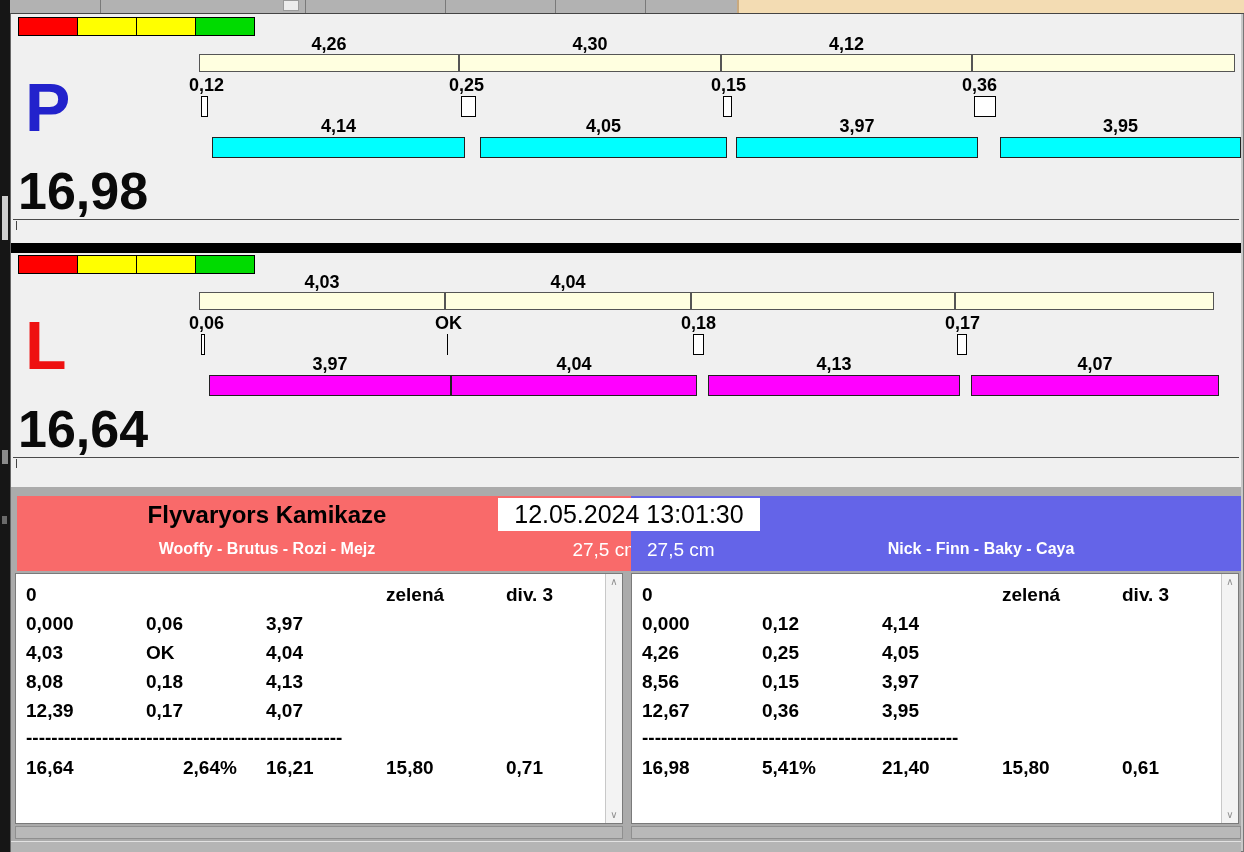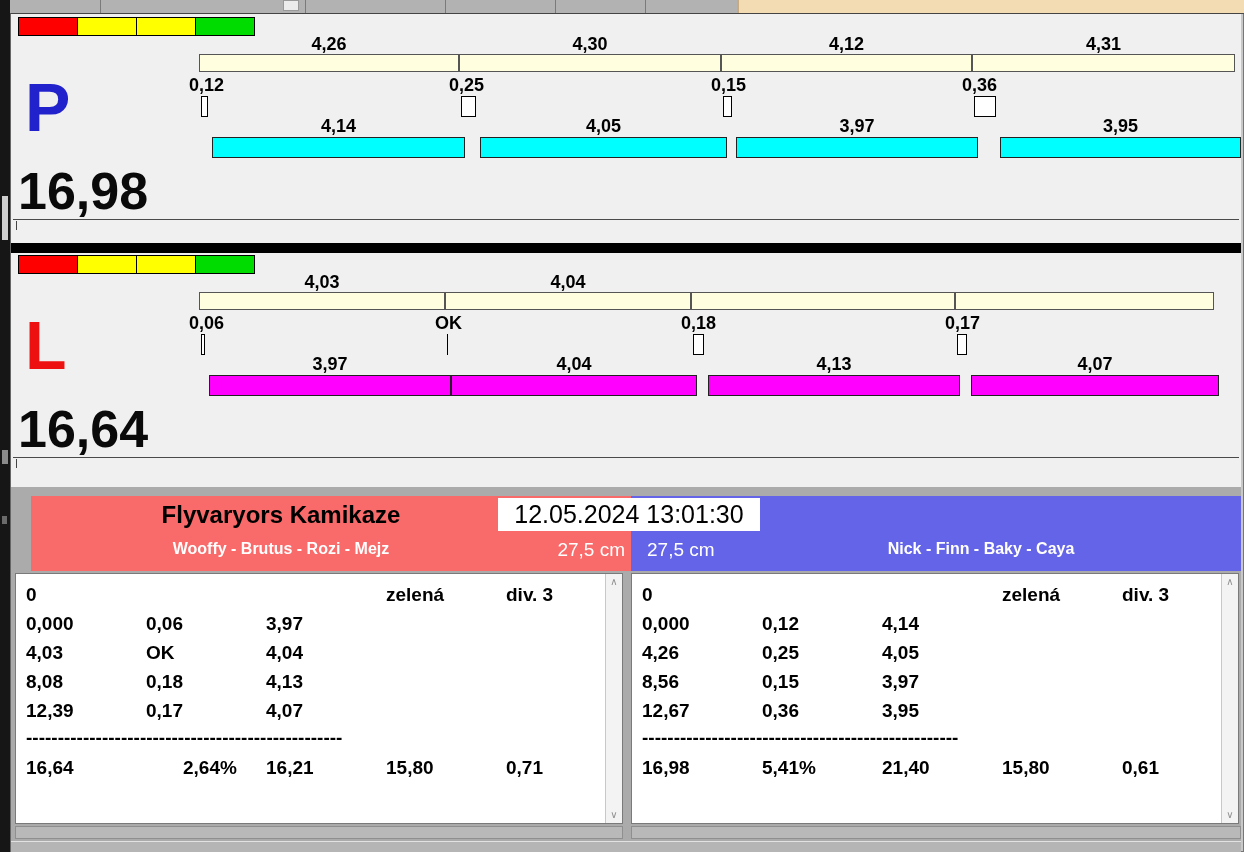--- a/index.html
+++ b/index.html
@@ -34,21 +34,21 @@
   .fault-label{position:absolute;top:60px;font-size:18px;font-weight:bold;white-space:nowrap;}
   .fault-box{position:absolute;top:81px;height:21px;background:#FFF;border:1px solid #000;box-sizing:border-box;}
   .fault-line{position:absolute;top:81px;height:21px;width:1px;background:#000;}
   .clean-seg{position:absolute;top:122px;height:21px;border:1px solid #222;box-sizing:border-box;}
   .lane-total{position:absolute;left:5px;top:150px;font-size:52px;font-weight:bold;color:#0a0a0a;line-height:1;}
   .lane-strip{position:absolute;left:0;top:204px;width:1226px;height:22px;border-top:1px solid #4a4a4a;background:#F0F0F0;}
   .lane-strip::before{content:"";position:absolute;left:3px;top:1px;width:1px;height:9px;background:#444;}
   
   .bottom{position:absolute;left:0;top:473px;width:1230px;height:366px;background:#ABABAB;}
   .team-header{position:absolute;top:9px;height:75px;}
-  .team-header.left{left:20px;width:608px;}
+  .team-header.left{left:6px;width:608px;padding-left:29px;}
   .team-header.right{left:620px;width:610px;}
   .team-name{position:absolute;top:5px;width:500px;text-align:center;font-size:24px;font-weight:bold;color:#000;white-space:nowrap;}
   .team-header.left .team-name{left:0;}
   .team-header.right .team-name{right:10px;}
   .team-lineup{position:absolute;top:44px;width:500px;text-align:center;font-size:16px;font-weight:bold;color:#FFF;white-space:nowrap;}
   .team-header.left .team-lineup{left:0;}
   .team-header.right .team-lineup{right:10px;}
   .jump-height{position:absolute;top:43px;font-size:19px;font-weight:normal;color:#FFF;white-space:nowrap;}
   .team-header.left .jump-height{right:14px;}
   .team-header.right .jump-height{left:16px;}
@@ -109,21 +109,20 @@
         <div class="fault-label" style="left: 436px;">0,25</div>
         <div class="fault-box" style="left: 448px; width: 15px;"></div>
         <div class="bar-label clean-label" style="left: 467px; width: 247px;">4,05</div>
         <div class="clean-seg" style="left: 467px; width: 247px; background: rgb(0, 255, 255);"></div>
         <div class="bar-label run-label" style="left: 708px; width: 251px;">4,12</div>
         <div class="run-seg" style="left: 708px; width: 251px; background: rgb(255, 255, 224);"></div>
         <div class="fault-label" style="left: 698px;">0,15</div>
         <div class="fault-box" style="left: 710px; width: 9px;"></div>
         <div class="bar-label clean-label" style="left: 723px; width: 242px;">3,97</div>
         <div class="clean-seg" style="left: 723px; width: 242px; background: rgb(0, 255, 255);"></div>
-        <div class="bar-label run-label" style="left: 959px; width: 263px;">4,31</div>
         <div class="run-seg" style="left: 959px; width: 263px; background: rgb(255, 255, 224);"></div>
         <div class="fault-label" style="left: 949px;">0,36</div>
         <div class="fault-box" style="left: 961px; width: 22px;"></div>
         <div class="bar-label clean-label" style="left: 987px; width: 241px;">3,95</div>
         <div class="clean-seg" style="left: 987px; width: 241px; background: rgb(0, 255, 255);"></div>
         <div class="lane-total">16,98</div>
         <div class="lane-strip"></div>
       </div>
     <div class="lane-divider"></div>
     <div class="lane lane-l" id="laneL">

